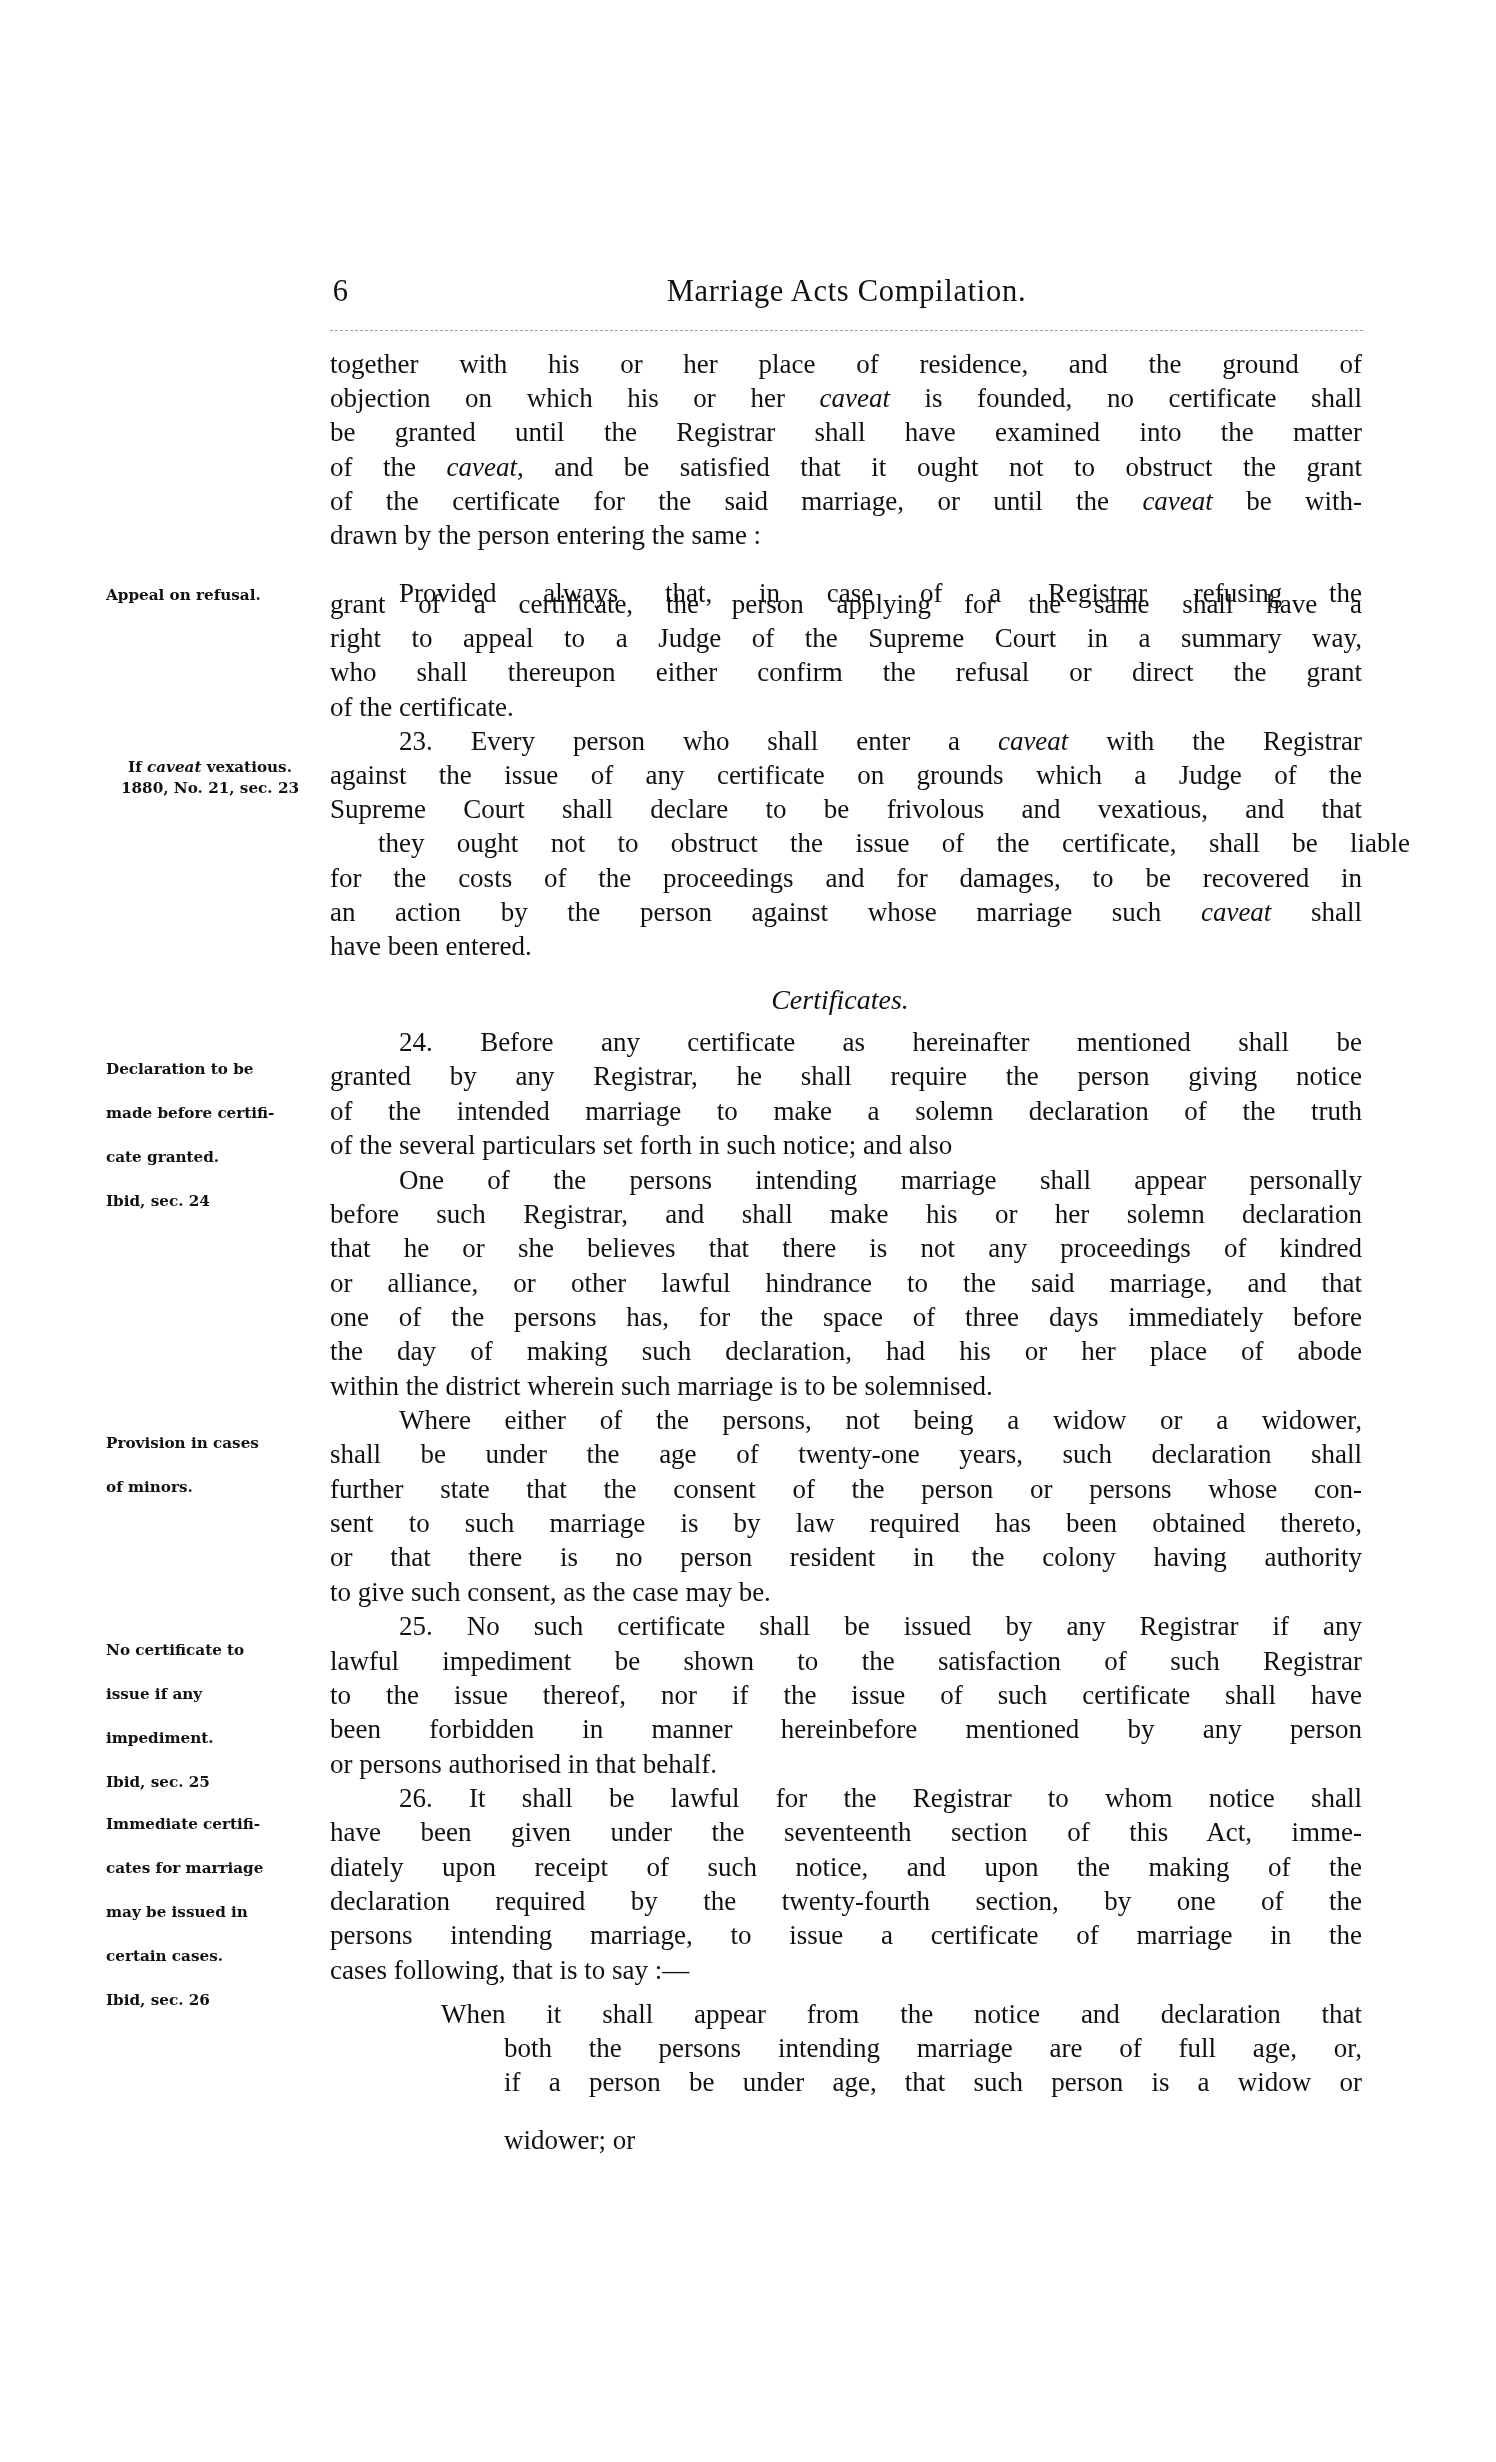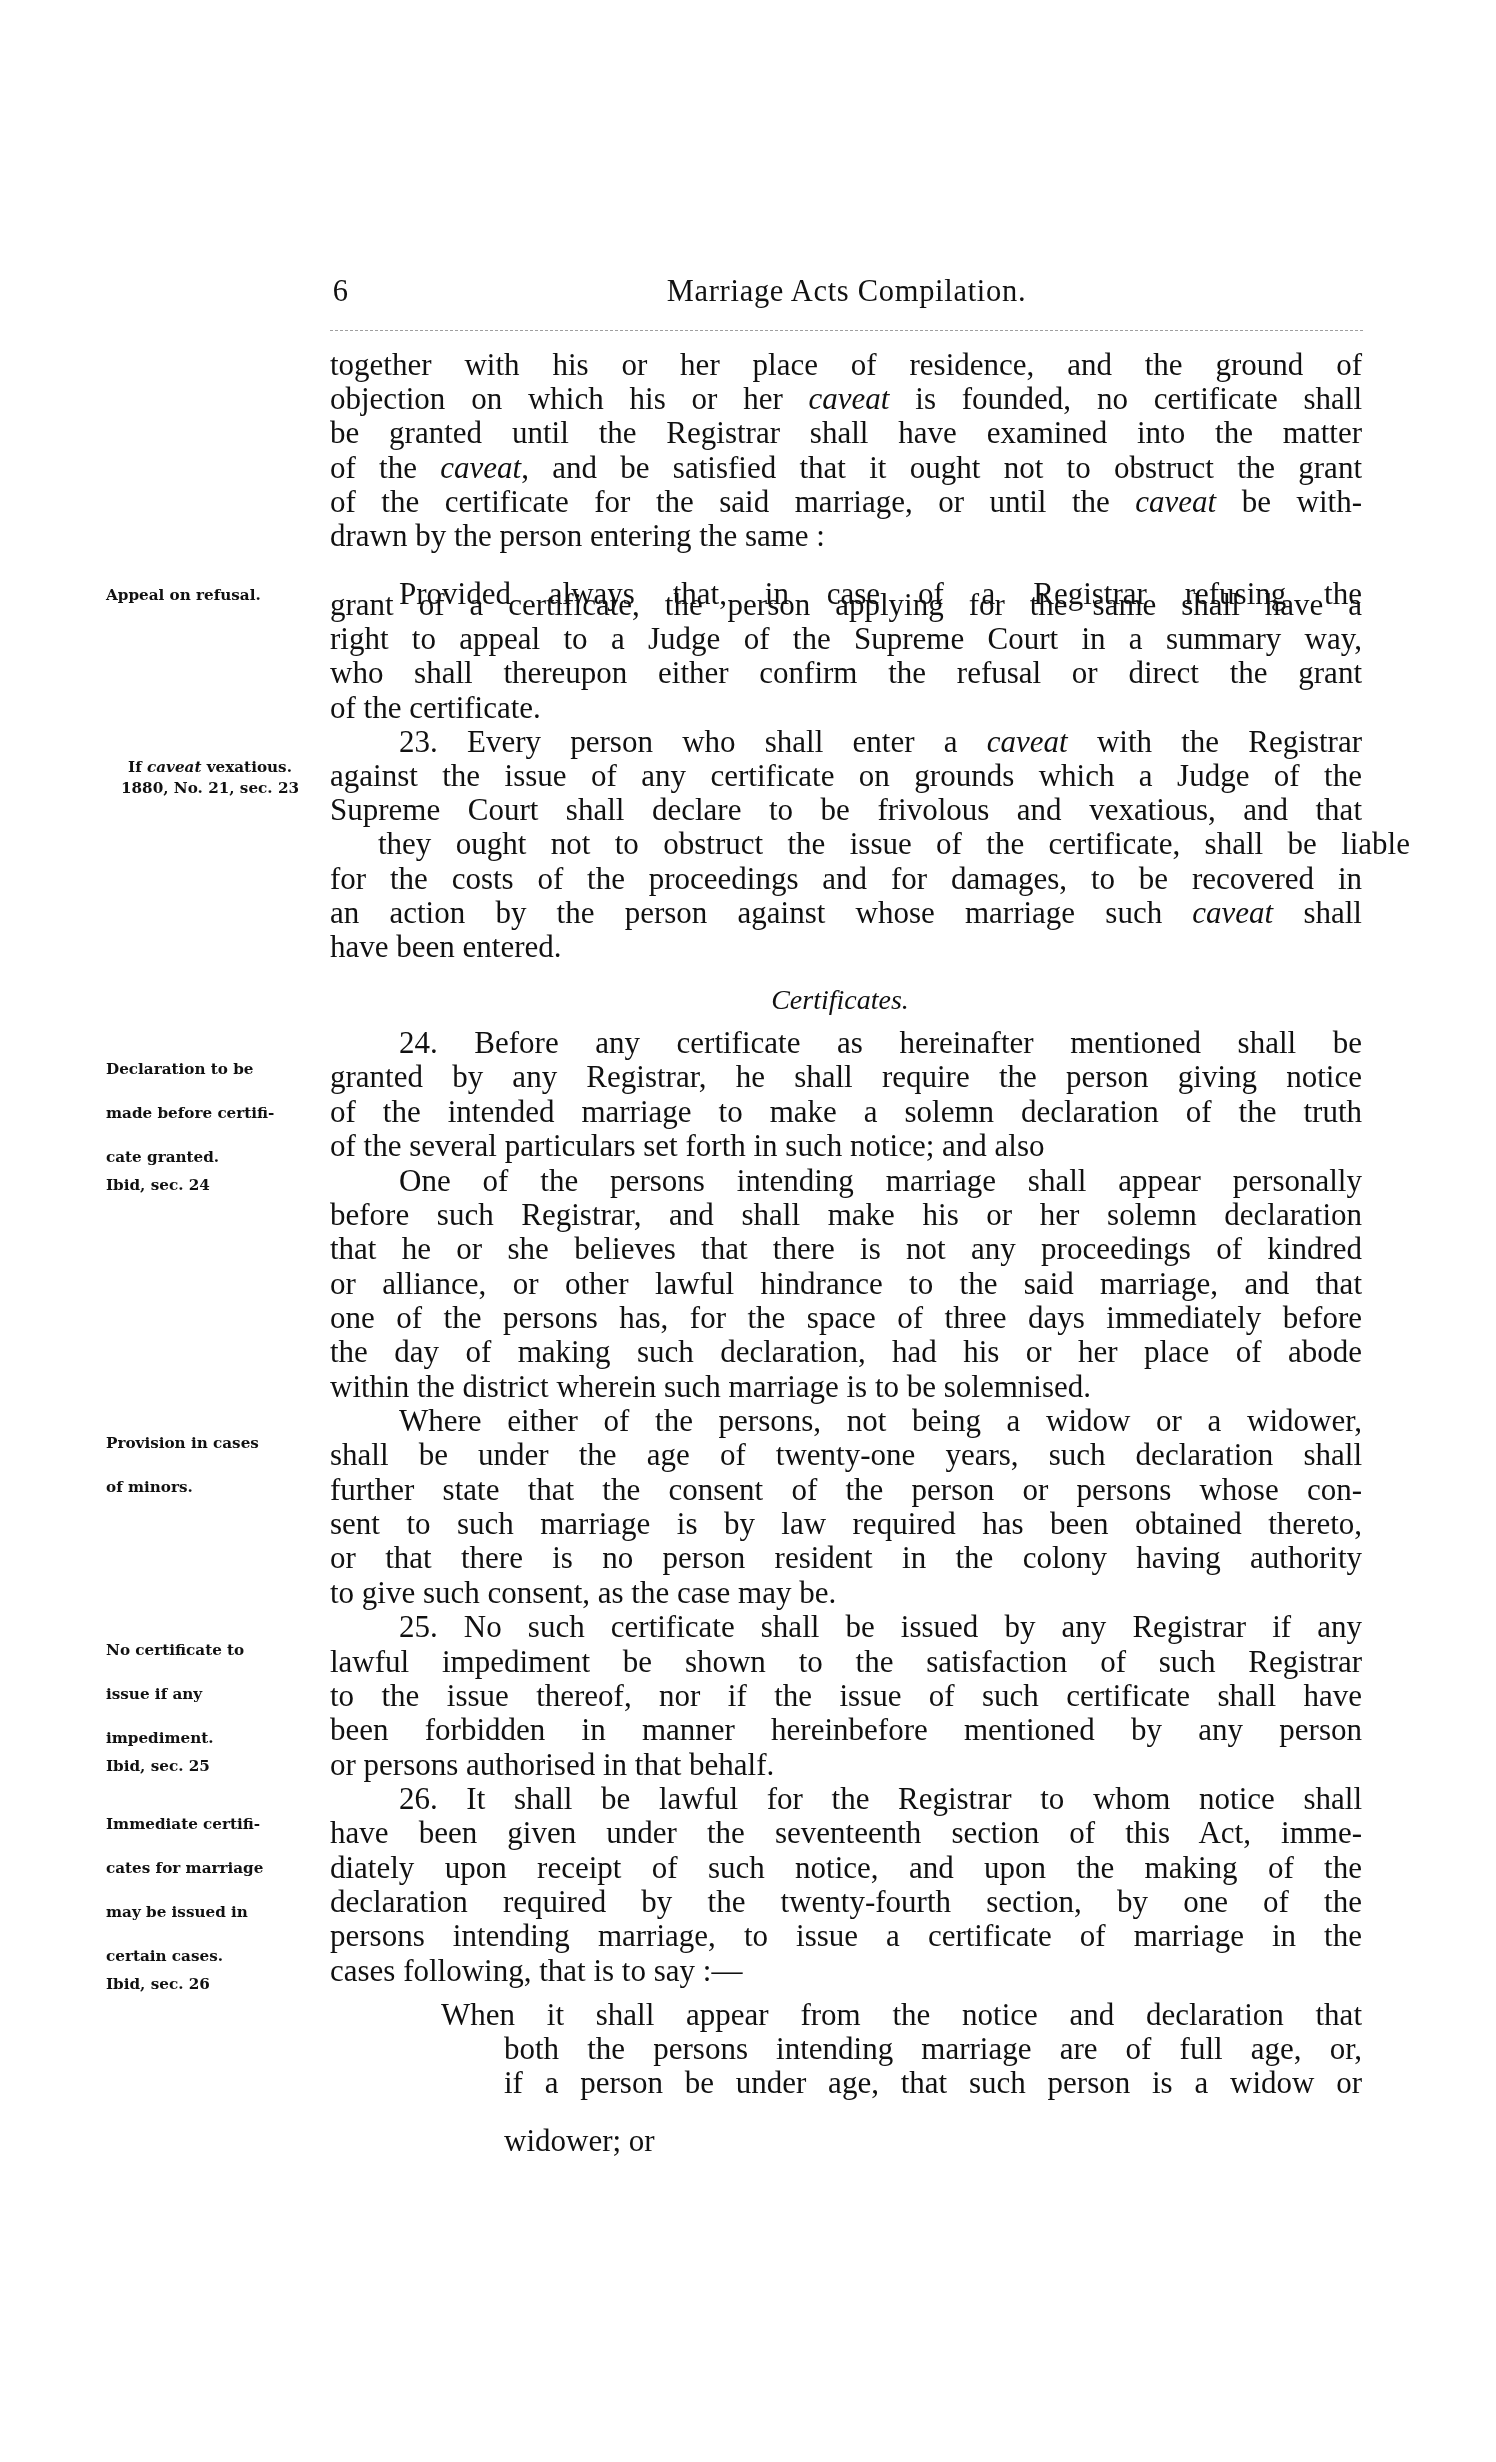--- a/index.html
+++ b/index.html
@@ -3,29 +3,29 @@
 <meta charset="utf-8">
 <style>
   html, body { margin: 0; padding: 0; background: #ffffff; }
   body { width: 1497px; height: 2462px; position: relative; overflow: hidden; color: #111; }
   .page { position: absolute; left: 0; top: 0; width: 1497px; height: 2462px; background: #fff; }
   .serif { font-family: "Liberation Serif", "DejaVu Serif", serif; }
   .running-head { position: absolute; top: 272px; left: 330px; width: 1033px; height: 42px; }
   .page-number { position: absolute; left: 2.8px; top: 0; font-size: 30.5px; line-height: 39px; }
   .running-title { position: absolute; left: 0; right: 0; text-align: center; top: 0; font-size: 30.5px; line-height: 39px; letter-spacing: 0.7px; }
   .head-rule { position: absolute; top: 330px; left: 330px; width: 1033px; height: 0; border-top: 1.4px dashed #777; opacity: 0.7; }
-  .line { position: absolute; left: 330px; width: 1032px; height: 35px; font-size: 31px; line-height: 35px; white-space: nowrap; }
+  .line { position: absolute; left: 330px; width: 1032px; height: 35px; font-size: 27px; line-height: 35px; white-space: nowrap; }
   .line.j { text-align: justify; text-align-last: justify; white-space: normal; }
   .line.indent { left: 399px; width: 963px; }
   .line.hang-first { left: 441px; width: 921px; }
   .line.hang { left: 504px; width: 858px; }
   .heading { position: absolute; left: 324px; width: 1032px; text-align: center; font-style: italic; font-size: 28px; line-height: 35px; }
   .note { position: absolute; left: 106px; width: 208px; font-family: "DejaVu Serif", "Liberation Serif", serif; font-weight: bold; font-size: 15.2px; line-height: 21px; color: #111; }
   .note .ln { display: block; white-space: nowrap; margin-top: 23px; }
-  .note .ref { display: block; margin-top: 7px; white-space: nowrap; }
+  .note .ref { display: block; margin-top: 23px; white-space: nowrap; }
   i, em { font-style: italic; }
 </style>
 </head>
 <body>
 
 <div class="page serif">
   <div class="running-head">
     <span class="page-number">6</span>
     <span class="running-title">Marriage Acts Compilation.</span>
   </div>

